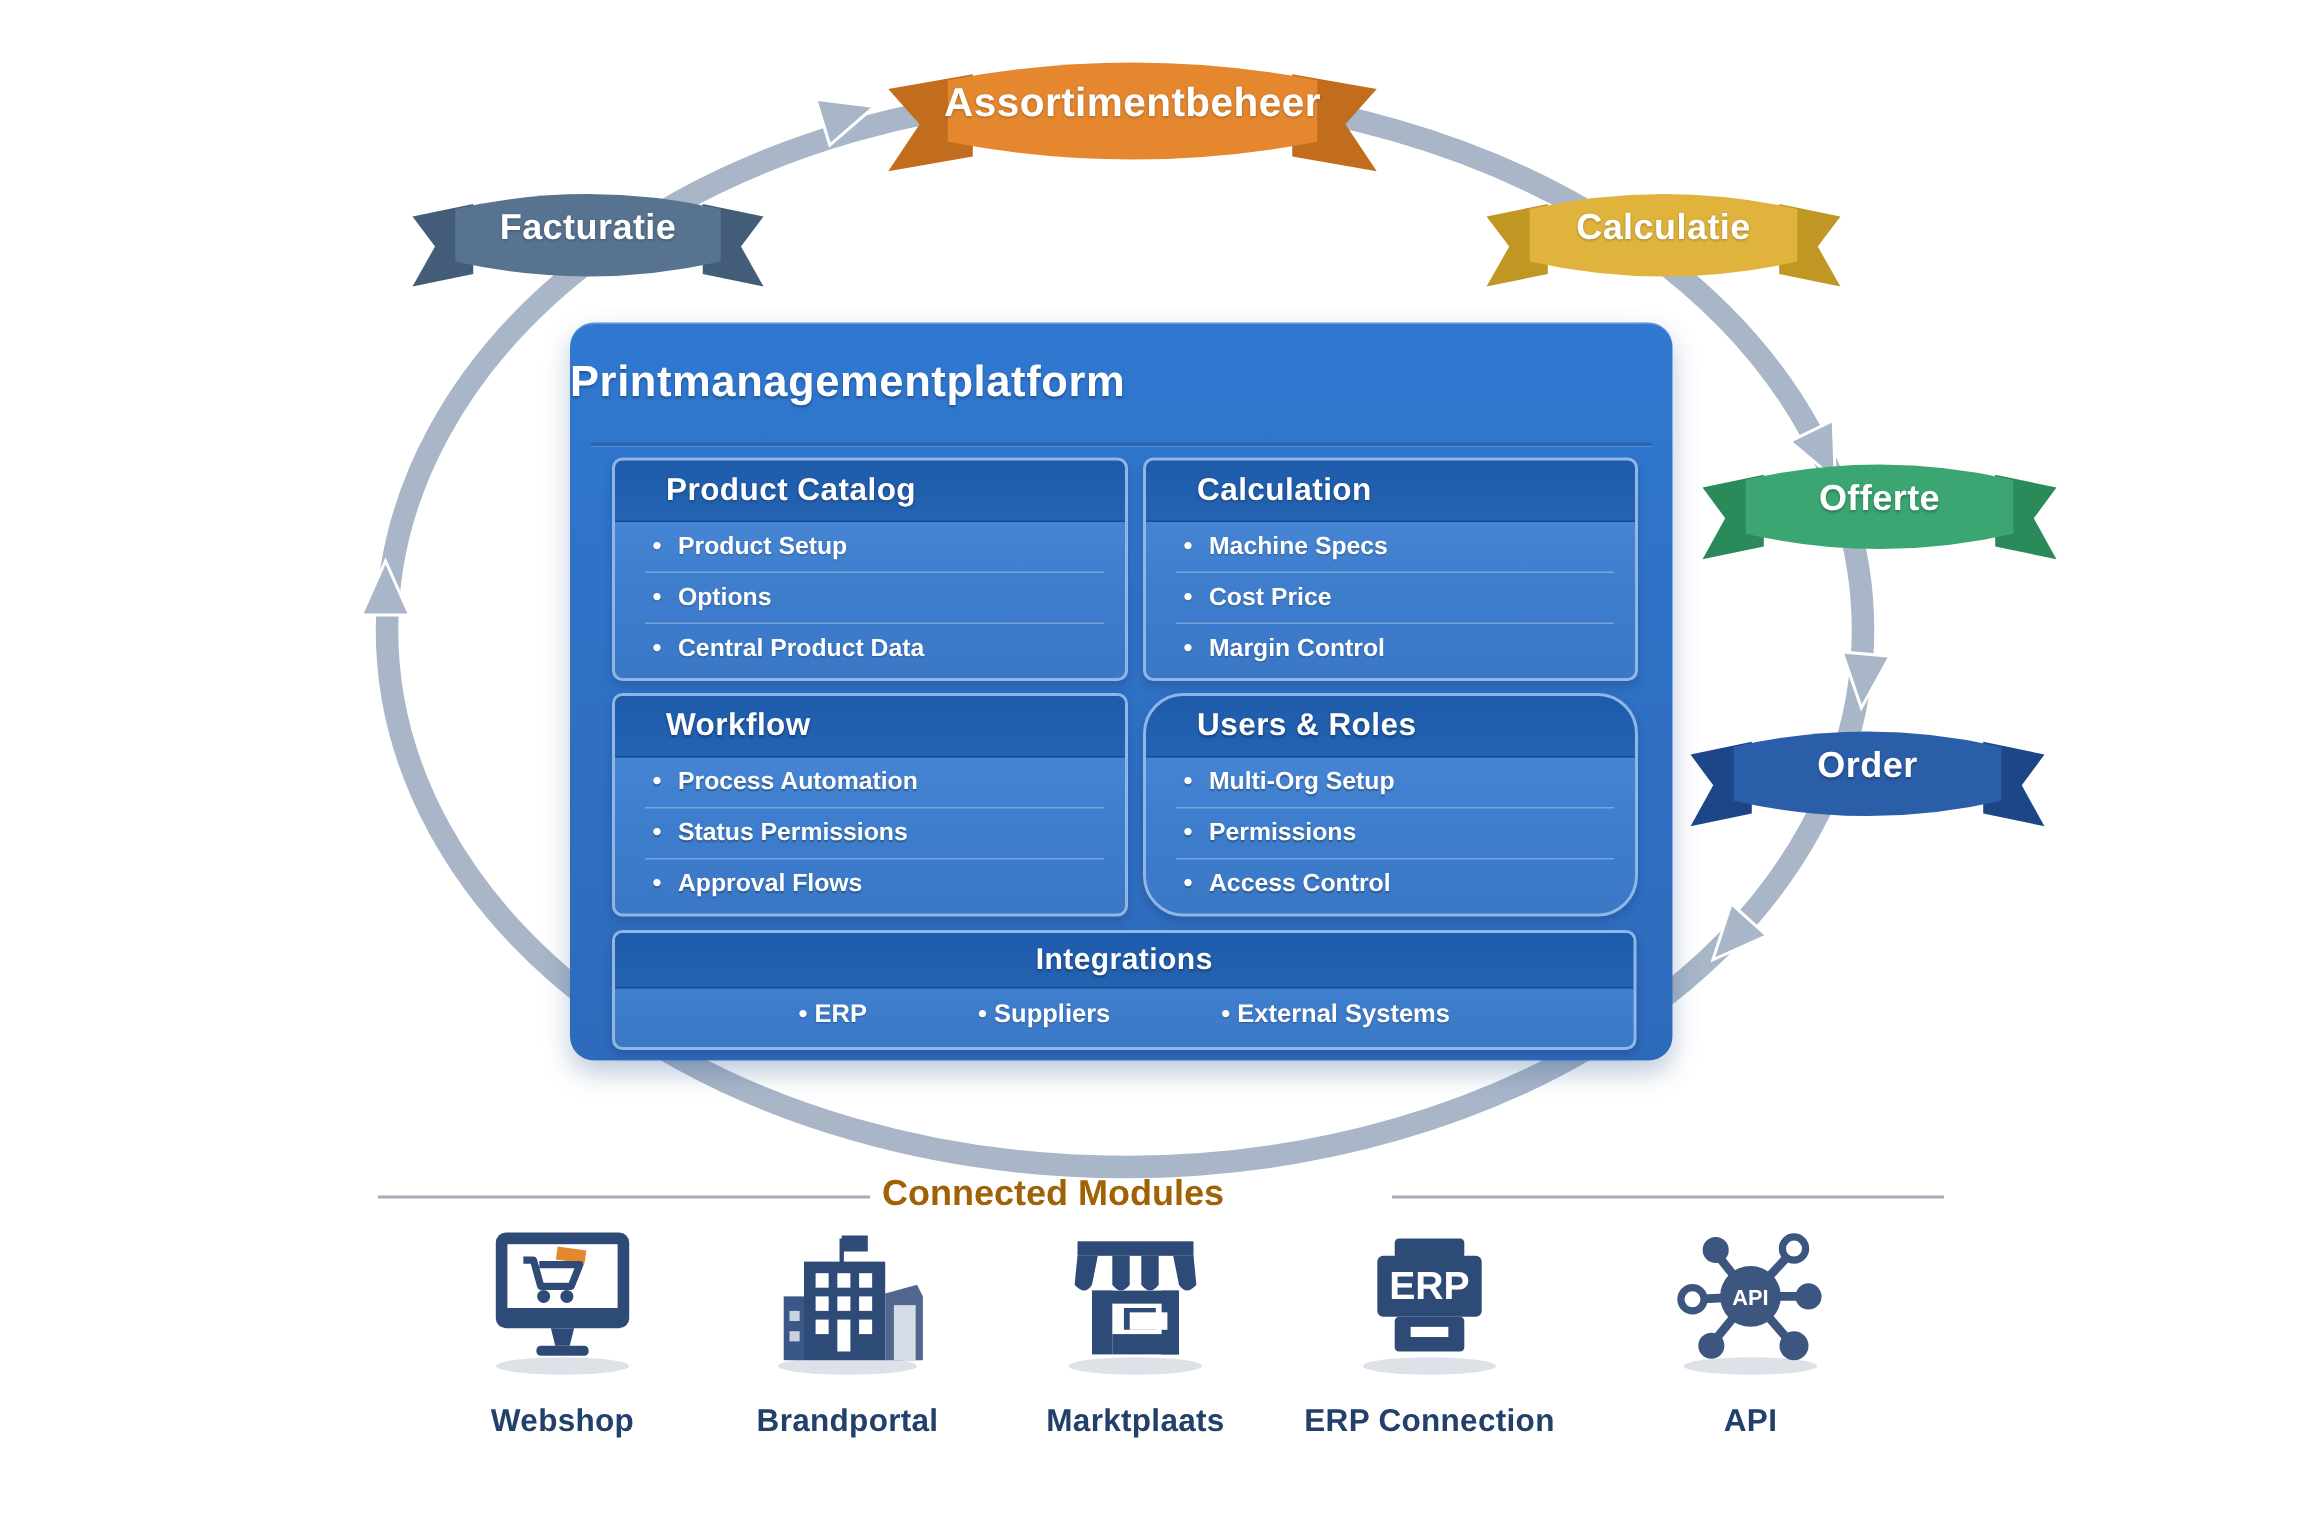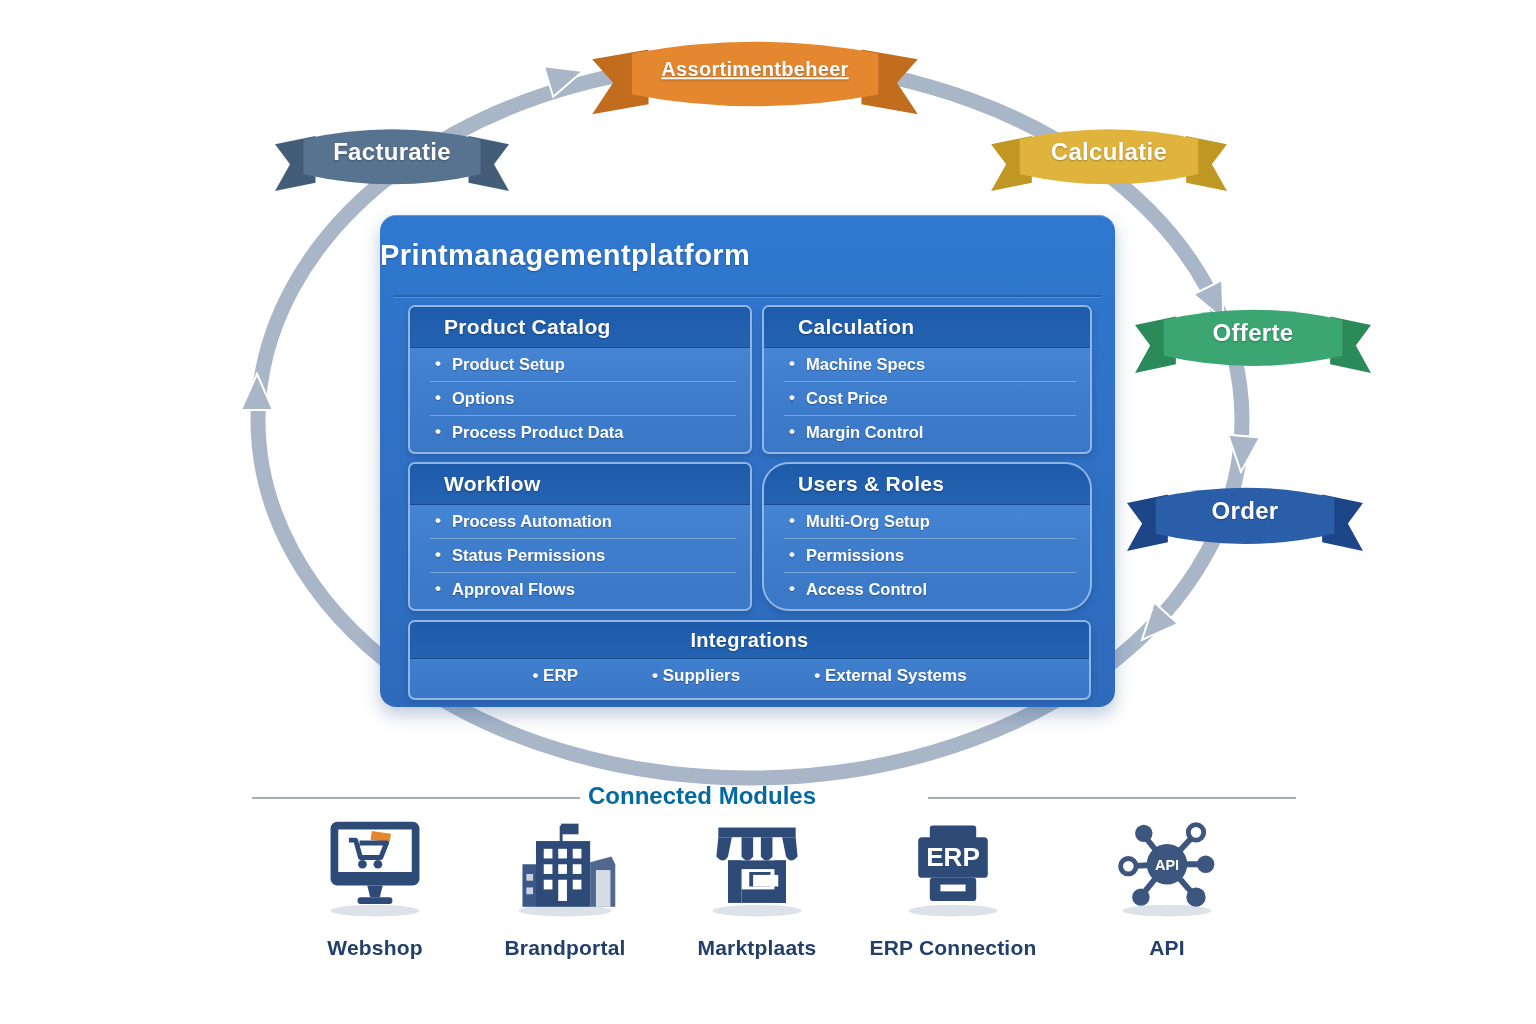--- a/index.html
+++ b/index.html
@@ -14,21 +14,21 @@
   #flow-ring{left:0;top:0;width:1536px;height:1024px;z-index:1;}
 
   
   .ribbon{z-index:3;}
   .ribbon svg{position:absolute;left:0;top:0;width:100%;height:100%;}
   .ribbon-label{
     position:absolute;left:0;right:0;top:50%;transform:translateY(-64%);
     text-align:center;color:#ffffff;font-weight:bold;letter-spacing:.3px;
     text-shadow:0 1px 2px rgba(0,0,0,.28);
   }
-  .ribbon-lg .ribbon-label{font-size:20px;text-decoration:underline;}
+  .ribbon-lg .ribbon-label{font-size:27px;}
   .ribbon-md .ribbon-label{font-size:24px;}
 
   
   .platform-panel{
     left:380px;top:215px;width:735px;height:492px;z-index:2;
     background:linear-gradient(180deg,#2f78d0 0%,#2f6fc2 60%,#2e6abc 100%);
     border-radius:16px;
     box-shadow:0 8px 18px rgba(40,80,140,.30), inset 0 1px 0 rgba(255,255,255,.25);
   }
   .platform-title{
@@ -70,21 +70,21 @@
     display:flex;justify-content:center;gap:74px;margin-top:7px;
   }
   .integrations-row span{
     color:#ffffff;font-size:17px;font-weight:bold;text-shadow:0 1px 1px rgba(0,0,0,.3);
   }
   .integrations-row span::before{content:"• ";}
 
   
   .connected-title{
     left:0;top:782px;width:1404px;text-align:center;z-index:2;
-    color:#0369a1;font-size:24px;font-weight:bold;
+    color:#a16207;font-size:24px;font-weight:bold;
   }
   .rule{height:2px;background:#a6adb7;top:797px;z-index:2;}
   #rule-left{left:252px;width:328px;}
   #rule-right{left:928px;width:368px;}
 
   .bottom-module{width:190px;top:814px;height:160px;z-index:2;text-align:center;}
   .bottom-module svg{width:128px;height:116px;display:block;margin:0 auto;}
   .module-label{
     margin-top:6px;color:#23406b;font-size:21px;font-weight:bold;letter-spacing:.2px;
   }
@@ -113,21 +113,21 @@
 
 <div class="abs platform-panel">
   <div class="platform-title">Printmanagementplatform</div>
   <div class="platform-divider"></div>
 
   <div class="module-card" style="left:28px;top:90px;width:340px;height:145px;">
     <div class="module-head">Product Catalog</div>
     <ul>
       <li>Product Setup</li>
       <li>Options</li>
-      <li>Process Product Data</li>
+      <li>Central Product Data</li>
     </ul>
   </div>
 
   <div class="module-card" style="left:382px;top:90px;width:326px;height:145px;">
     <div class="module-head">Calculation</div>
     <ul>
       <li>Machine Specs</li>
       <li>Cost Price</li>
       <li>Margin Control</li>
     </ul>

